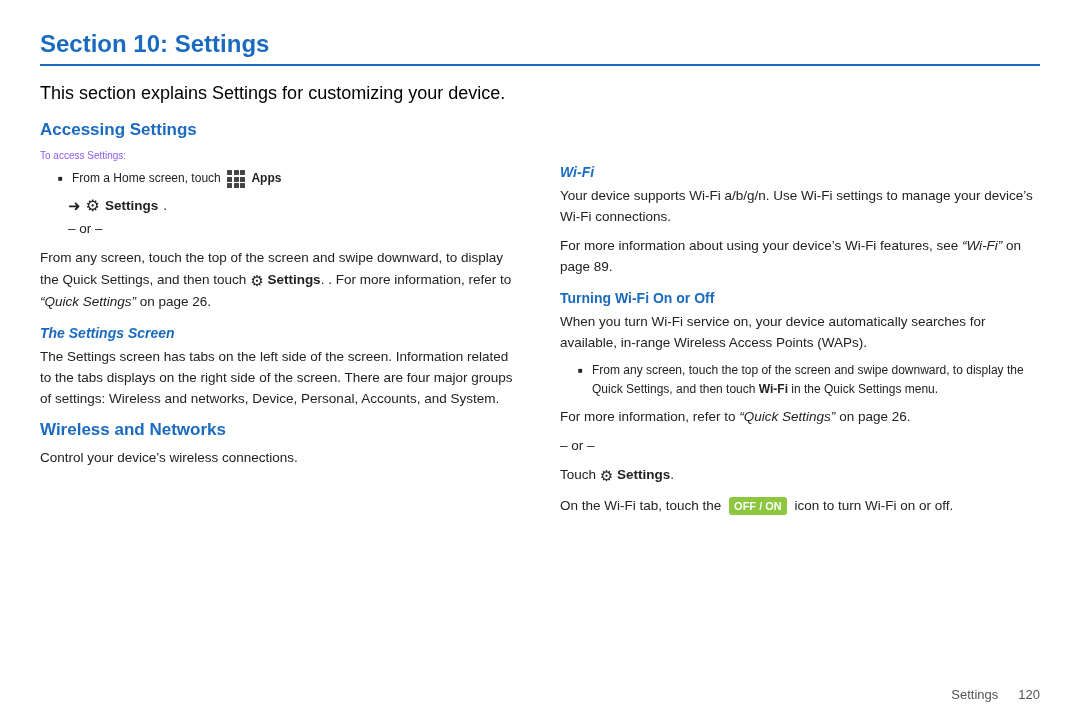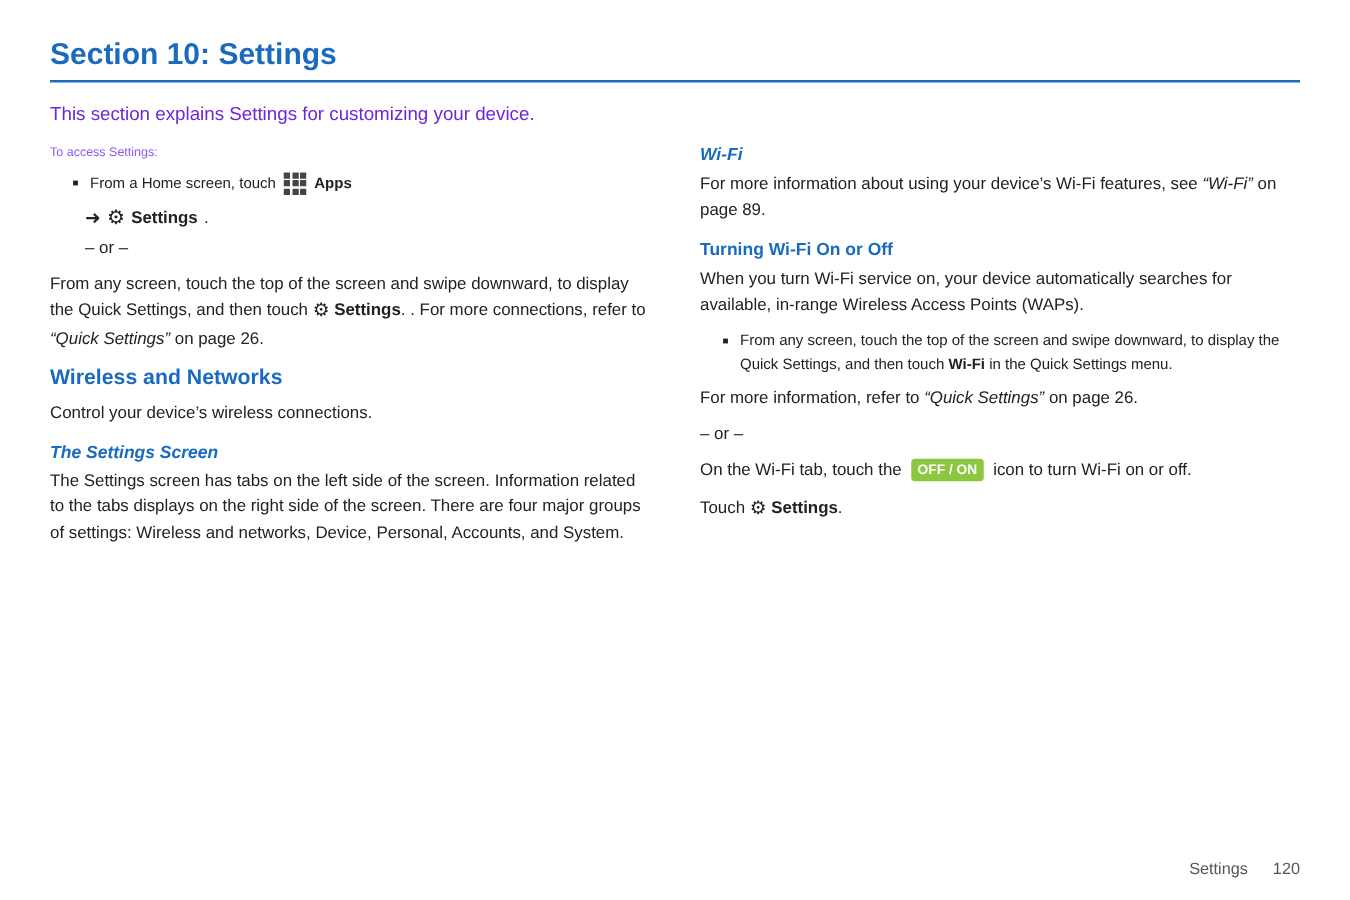--- a/index.html
+++ b/index.html
@@ -28,24 +28,25 @@
       display: flex;
       gap: 40px;
     }
     .col-left {
       flex: 1;
       max-width: 480px;
     }
     .col-right {
       flex: 1;
       max-width: 480px;
+      margin-top: 44px;
     }
     .intro-text {
-      font-size: 15px;
-      color: #6d28d9;
+      font-size: 18px;
+      color: #000000;
       margin-bottom: 12px;
     }
     .section-heading {
       color: #1a6bbf;
       font-size: 17px;
       font-weight: bold;
       margin-bottom: 8px;
     }
     .sub-heading-italic {
       color: #1a6bbf;
@@ -123,20 +124,21 @@
 
 <div class="page-title">Section 10: Settings</div>
 <hr class="title-rule">
 
 <p class="intro-text">This section explains Settings for customizing your device.</p>
 
 <div class="two-col">
 
   <div class="col-left">
 
+    <div class="section-heading">Accessing Settings</div>
 
     <p class="label-text">To access Settings:</p>
 
     <ul class="bullet-list">
       <li>
         <span>From a Home screen, touch</span>
         <span style="display:inline-grid;grid-template-columns:repeat(3,5px);grid-template-rows:repeat(3,5px);gap:1.5px;vertical-align:middle;margin:0 3px;">
           <span style="width:5px;height:5px;background:#444;border-radius:0.5px;display:block;"></span>
           <span style="width:5px;height:5px;background:#444;border-radius:0.5px;display:block;"></span>
           <span style="width:5px;height:5px;background:#444;border-radius:0.5px;display:block;"></span>
@@ -156,42 +158,43 @@
       <span style="font-size:16px;">⚙</span>
       <span class="bold">Settings</span>
         <span>.</span>
     </div>
 
     <p class="or-line" style="margin-left:28px; margin-bottom:8px;">– or –</p>
 
     <p style="margin-bottom:8px;">
       <span>From any screen, touch the top of the screen and swipe downward, to display the Quick Settings, and then touch</span>
       <span style="font-size:15px;vertical-align:middle;"> ⚙</span>
-      <span class="bold">Settings</span><span>. </span><span>. For more connections, refer to</span>
+      <span class="bold">Settings</span><span>. </span><span>. For more information, refer to</span>
       <span class="italic">“Quick Settings”</span>
       <span>on page 26.</span>
     </p>
 
 
+    <div style="margin-top:12px;">
+      <div class="sub-heading-italic">The Settings Screen</div>
+      <p>The Settings screen has tabs on the left side of the screen. Information related to the tabs displays on the right side of the screen. There are four major groups of settings: Wireless and networks, Device, Personal, Accounts, and System.</p>
+    </div>
+
     <div style="margin-top:10px;">
       <div class="section-heading">Wireless and Networks</div>
       <p>Control your device’s wireless connections.</p>
     </div>
 
-    <div style="margin-top:12px;">
-      <div class="sub-heading-italic">The Settings Screen</div>
-      <p>The Settings screen has tabs on the left side of the screen. Information related to the tabs displays on the right side of the screen. There are four major groups of settings: Wireless and networks, Device, Personal, Accounts, and System.</p>
-    </div>
-
   </div>
 
   <div class="col-right">
 
     <div class="sub-heading-italic">Wi-Fi</div>
 
+    <p>Your device supports Wi-Fi a/b/g/n. Use Wi-Fi settings to manage your device’s Wi-Fi connections.</p>
 
     <p>
       <span>For more information about using your device’s Wi-Fi features, see</span>
       <span class="italic">“Wi-Fi”</span>
       <span>on page 89.</span>
     </p>
 
     <div style="margin-top:12px;">
       <div class="sub-heading-bold">Turning Wi-Fi On or Off</div>
 
@@ -206,33 +209,33 @@
       </ul>
 
       <p>
         <span>For more information, refer to</span>
         <span class="italic">“Quick Settings”</span>
         <span>on page 26.</span>
       </p>
 
       <p class="or-line">– or –</p>
 
+      <p style="margin-bottom:8px;">
+        <span>Touch</span>
+        <span style="font-size:15px;vertical-align:middle;"> ⚙</span>
+        <span class="bold">Settings</span><span>.</span>
+      </p>
+
       <p>
         <span>On the Wi-Fi tab, touch the</span>
         <span style="display:inline-flex;align-items:center;background:#8dc63f;border-radius:3px;padding:1px 5px;margin:0 4px;vertical-align:middle;min-width:38px;height:18px;">
           <span style="font-size:11px;font-weight:bold;color:#fff;">OFF / ON</span>
         </span>
         <span>icon to turn Wi-Fi on or off.</span>
       </p>
-
-      <p style="margin-bottom:8px;">
-        <span>Touch</span>
-        <span style="font-size:15px;vertical-align:middle;"> ⚙</span>
-        <span class="bold">Settings</span><span>.</span>
-      </p>
     </div>
 
   </div>
 </div>
 
 <div class="footer">
   <span>Settings</span>
   <span>120</span>
 </div>
 

